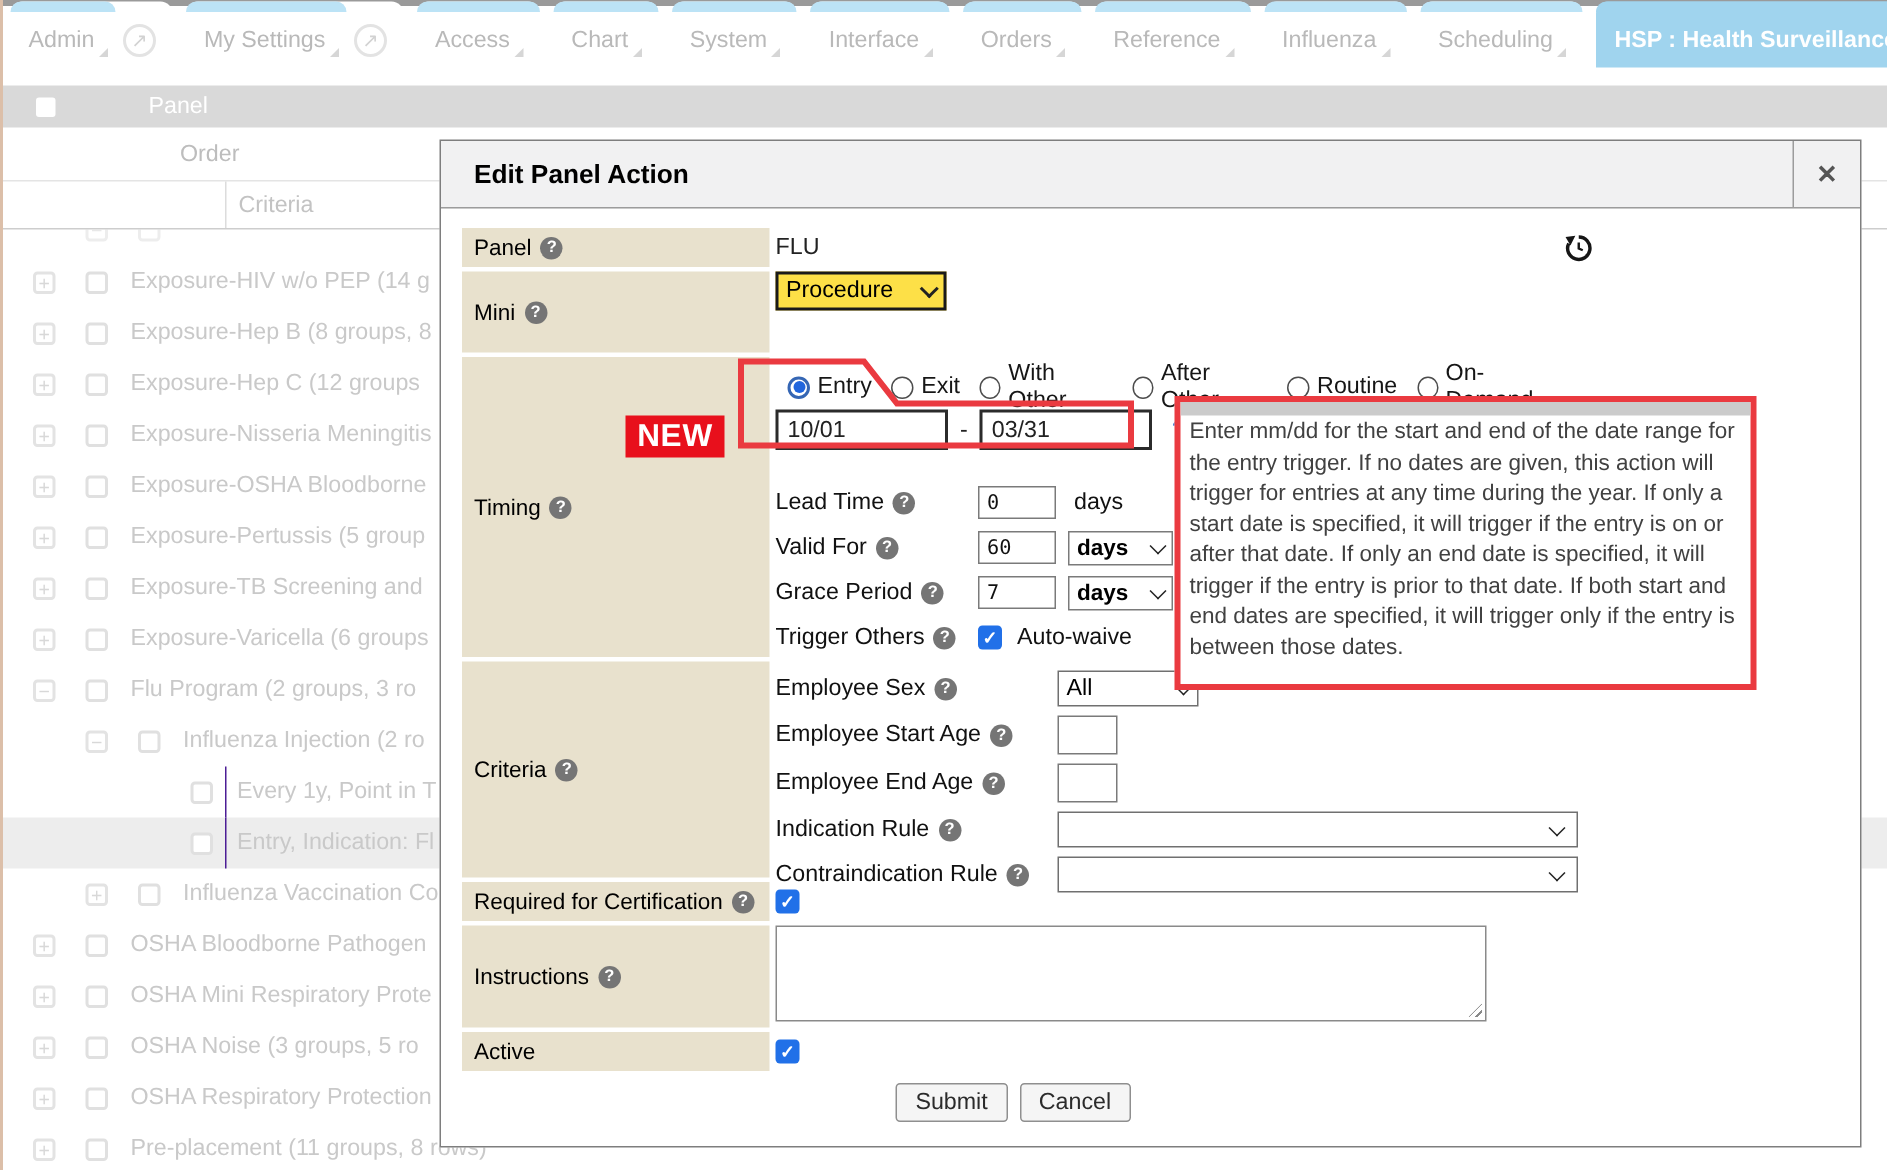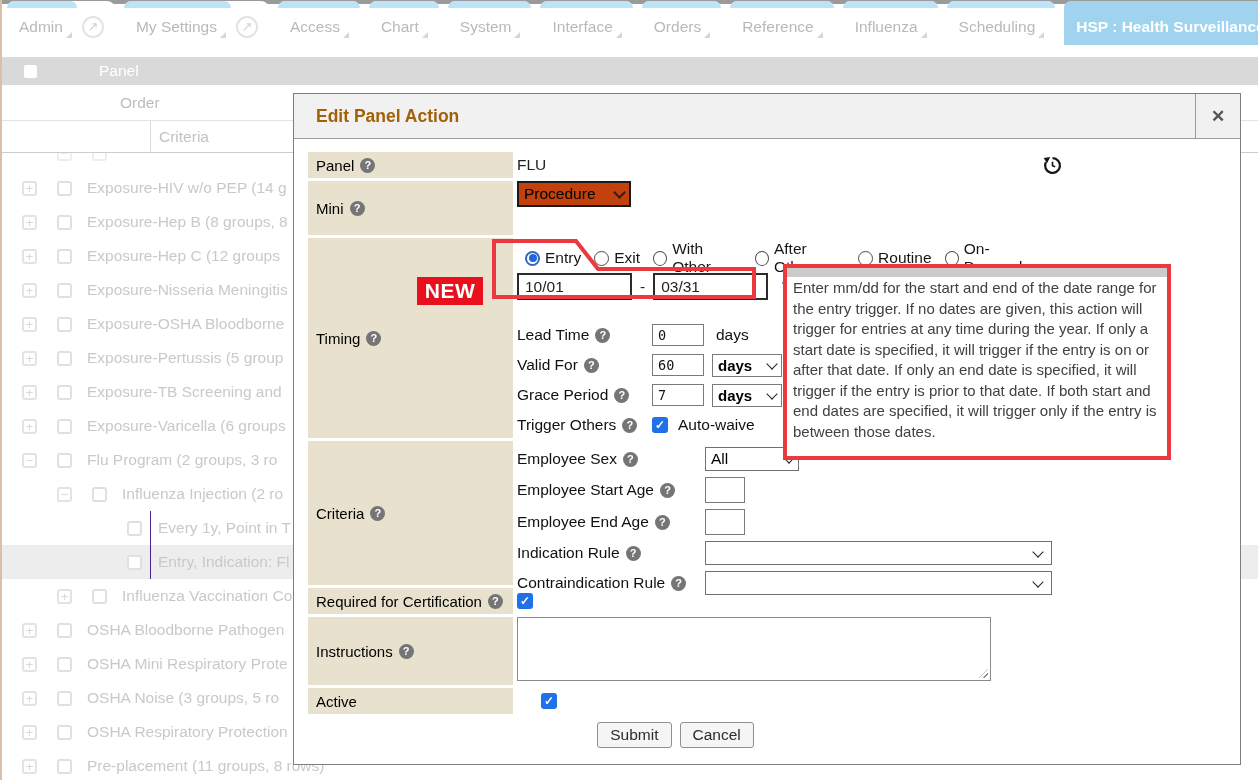--- a/index.html
+++ b/index.html
@@ -49,40 +49,40 @@
   .lvl1{padding-left:55px;}
   .lvl2{padding-left:125px;}
   .lvl2 .cbx{margin-left:0;}
   .lvl2 .tlabel{border-left:1px solid #4c1d95;align-self:stretch;display:flex;align-items:center;
                 margin-left:8px;padding-left:7px;}
   .trow.sel{background:#ededed;}
   
   .modal{position:absolute;left:291px;top:93px;width:948px;height:672px;background:#fff;
          border:1px solid #7e7e7e;z-index:10;box-sizing:border-box;}
   .mheader{height:44px;background:#f1f1f2;border-bottom:1px solid #9c9c9c;display:flex;align-items:stretch;}
-  .mtitle{font-size:17.5px;font-weight:bold;color:#a16207;padding-left:22px;flex:1;display:flex;align-items:center;}
+  .mtitle{font-size:17.5px;font-weight:bold;color:#000000;padding-left:22px;flex:1;display:flex;align-items:center;}
   .mclose{width:44px;border-left:1px solid #9c9c9c;display:flex;align-items:center;justify-content:center;
           color:#555;font-size:17px;font-weight:bold;cursor:default;}
   .mbody{padding:13px 14px 0 14px;}
   .formtable{width:735px;}
   .frow{display:flex;margin-bottom:3px;}
   .flabel{width:205px;flex:none;background:#e8e1cd;display:flex;align-items:center;padding-left:8px;
           font-size:15px;color:#000;box-sizing:border-box;gap:6px;white-space:nowrap;}
   .fvalue{flex:1;margin-left:4px;position:relative;}
   .help{width:15px;height:15px;border-radius:50%;background:#757575;color:#fff;font-size:11px;font-weight:bold;
         display:inline-flex;align-items:center;justify-content:center;flex:none;}
   .chev{width:7px;height:7px;border-right:2px solid #222;border-bottom:2px solid #222;
         transform:rotate(45deg);margin-top:-3px;flex:none;}
   .chev.thin{border-right-width:1.7px;border-bottom-width:1.7px;}
   #row-panel{height:26px;}
   #row-panel .fvalue{display:flex;align-items:center;font-size:15.5px;color:#222;}
   .undo-ic{margin-left:auto;margin-right:-20px;width:21px;height:21px;}
   #row-event{height:54px;}
   .sel-procedure{width:100px;height:22px;border:2px solid #1a1a1a;display:flex;align-items:center;
-        justify-content:space-between;font-size:15.5px;padding:0 5px;box-sizing:content-box;background:#c2410c;}
+        justify-content:space-between;font-size:15.5px;padding:0 5px;box-sizing:content-box;background:#fde047;}
   .input-event{width:527px;height:22px;border:2px solid #121212;font-size:15.5px;padding:0 5px;
         display:flex;align-items:center;margin-top:1px;background:#fff;color:#1a1a1a;}
   #row-timing{height:200px;}
   #row-timing .fvalue{padding-top:10px;}
   .radios{display:flex;gap:13px;align-items:center;margin-left:8px;height:20px;justify-content:space-between;}
   .radio{display:flex;align-items:center;font-size:15.5px;color:#161616;gap:5px;}
   .rdot{width:15px;height:15px;border:1.5px solid #4c4c4c;border-radius:50%;box-sizing:border-box;position:relative;background:#fff;}
   .radio.checked .rdot{border:2px solid #3566b4;}
   .radio.checked .rdot::after{content:'';position:absolute;inset:1.5px;background:#2065dd;border-radius:50%;}
   .dates{display:flex;align-items:center;margin-top:5px;gap:8px;font-size:15.5px;color:#222;}
@@ -108,21 +108,21 @@
   .ageinput{width:38px;height:24px;border:1px solid #7a7a7a;background:#fff;}
   .rulesel{width:336px;height:22px;border:1px solid #707070;display:flex;align-items:center;
            justify-content:flex-end;padding-right:9px;background:#fff;}
   #row-cert{height:26px;}
   #row-cert .fvalue,#row-active .fvalue{display:flex;align-items:center;}
   #row-instructions{height:68px;}
   .ta{width:472px;height:62px;border:1px solid #8a8a8a;position:relative;background:#fff;}
   .ta::after{content:'';position:absolute;right:2px;bottom:2px;width:9px;height:9px;
      background:repeating-linear-gradient(135deg,transparent 0 2px,#8a8a8a 2px 3.5px);
      clip-path:polygon(100% 0,100% 100%,0 100%);}
-  #row-active{height:26px;gap:24px;}
+  #row-active{height:26px;}
   .btnrow{display:flex;justify-content:center;gap:8px;margin-top:8px;width:735px;}
   .btn{background:#f5f5f5;border:1px solid #8f8f8f;border-radius:3px;font-size:15.5px;color:#2b2b2b;
        padding:3px 12px;font-family:"Liberation Sans",sans-serif;}
   
   .anno-new{position:absolute;left:415px;top:277px;width:66px;height:28px;background:#e8101c;color:#fff;
             font-weight:bold;font-size:21px;display:flex;align-items:center;justify-content:center;
             z-index:40;letter-spacing:.5px;}
   .anno-lines{position:absolute;left:0;top:0;width:1258px;height:780px;z-index:35;pointer-events:none;}
   .tooltip{position:absolute;left:781px;top:264px;width:388px;height:196px;background:#fff;
            border:4px solid #ea3a40;z-index:30;box-sizing:border-box;overflow:hidden;}

